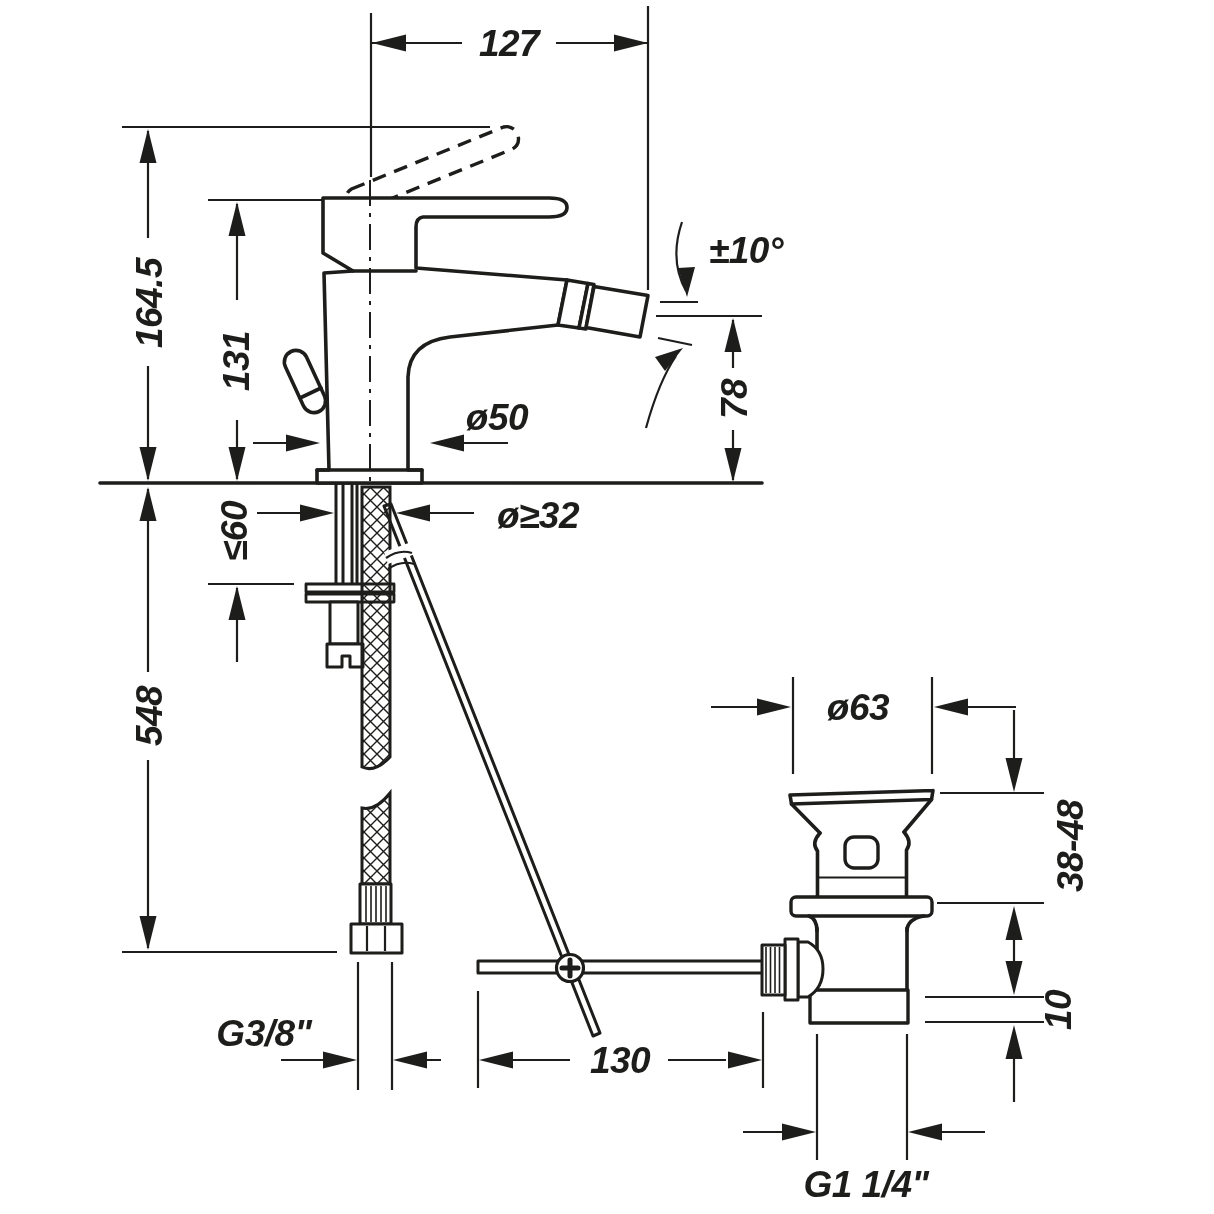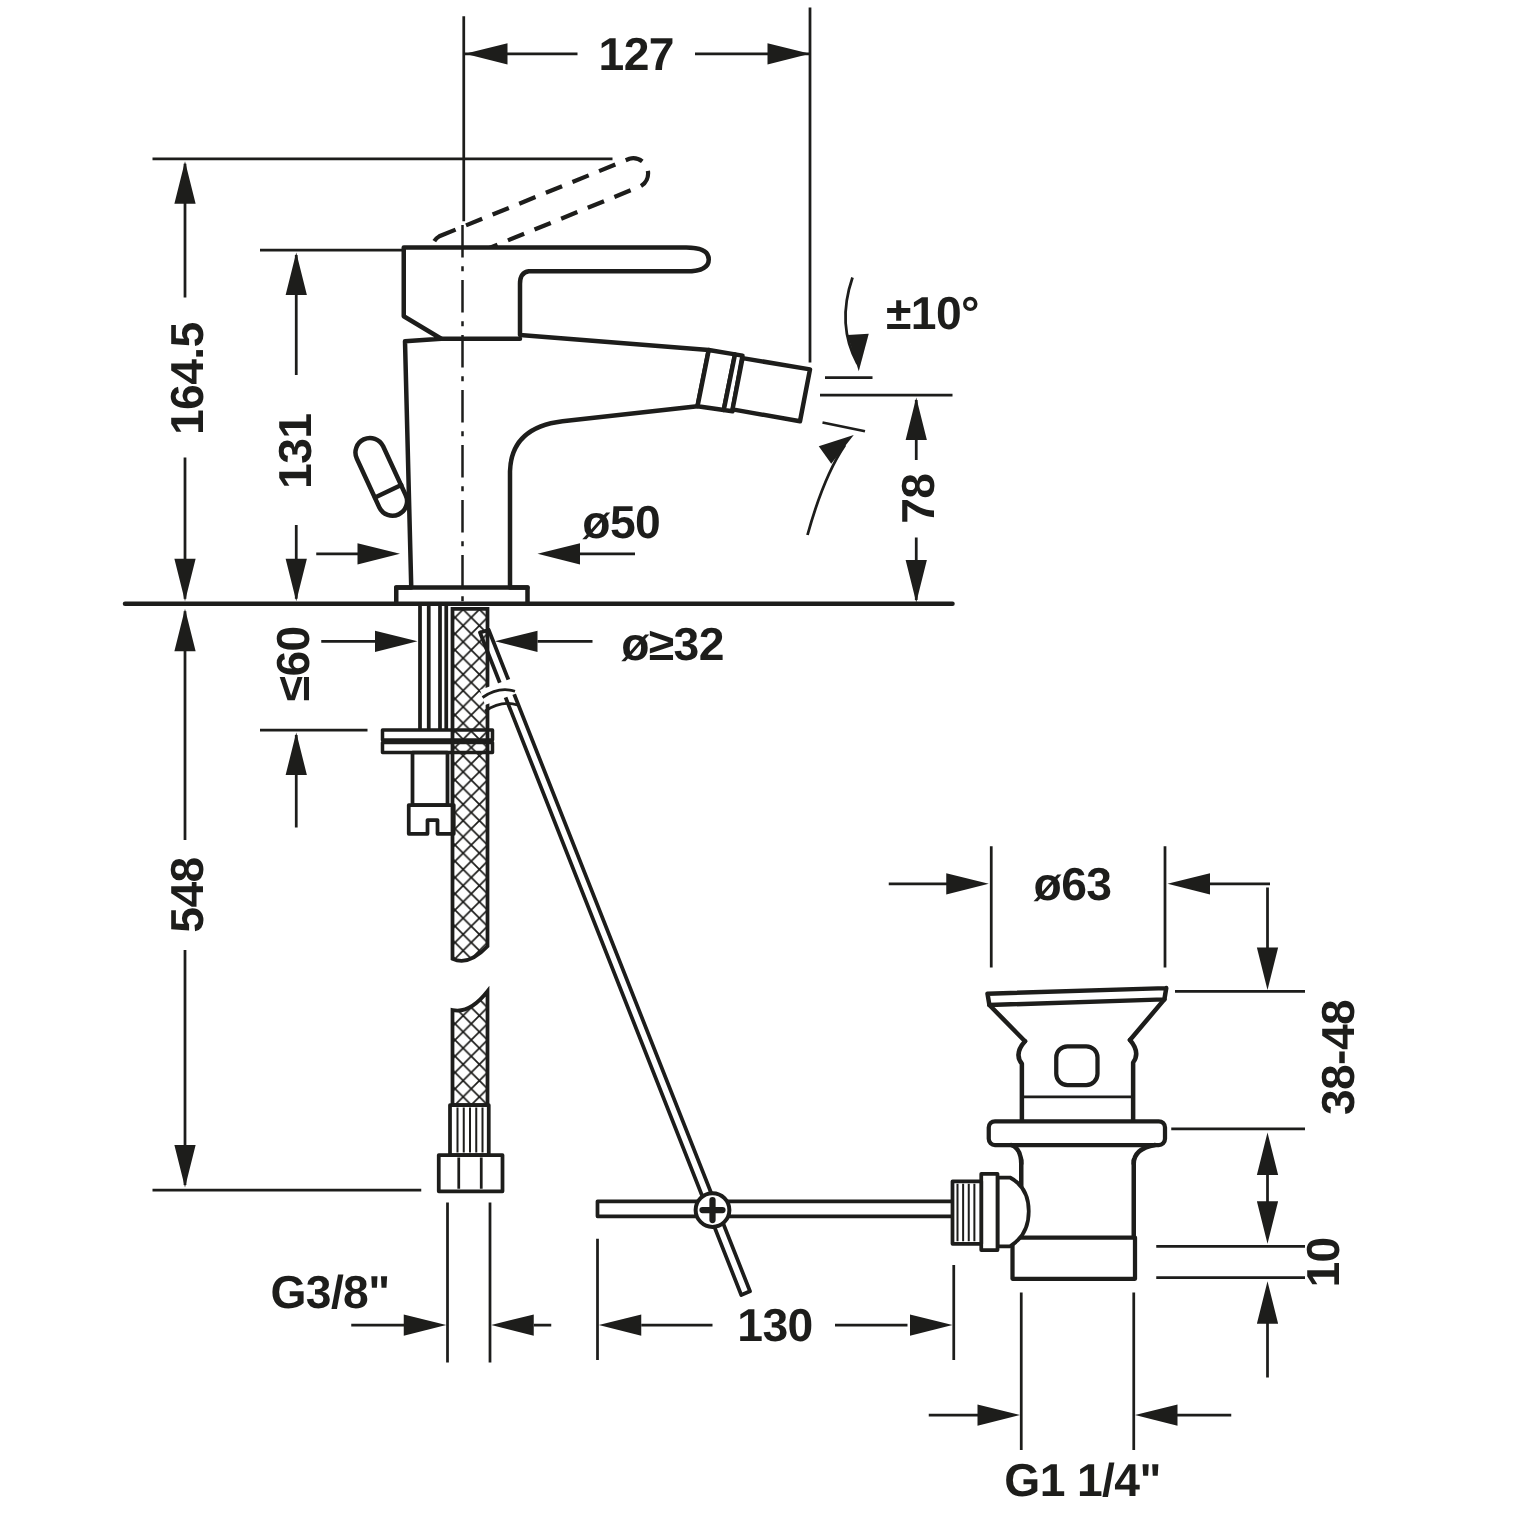--- a/index.html
+++ b/index.html
@@ -1,16 +1,16 @@
 <!DOCTYPE html>
 <html><head>
 <meta charset="utf-8">
 <style>
   html,body{margin:0;padding:0;background:#fff;}
-  .stage{width:1214px;height:1214px;position:relative;background:#ffffff;overflow:hidden;}
+  .stage{width:1214px;height:1214px;position:relative;background:#ffffff;overflow:hidden;font-style:italic;}
   svg{display:block;}
   text{
     font-family:"Liberation Sans", sans-serif;
     font-weight:bold;
     font-size:37px;
     fill:#1d1d1b;
     letter-spacing:-0.5px;
   }
   .ln{stroke:#1d1d1b;fill:none;stroke-width:2.2px;}
   .part{stroke:#1d1d1b;fill:none;stroke-width:3.6px;stroke-linejoin:round;stroke-linecap:round;}

